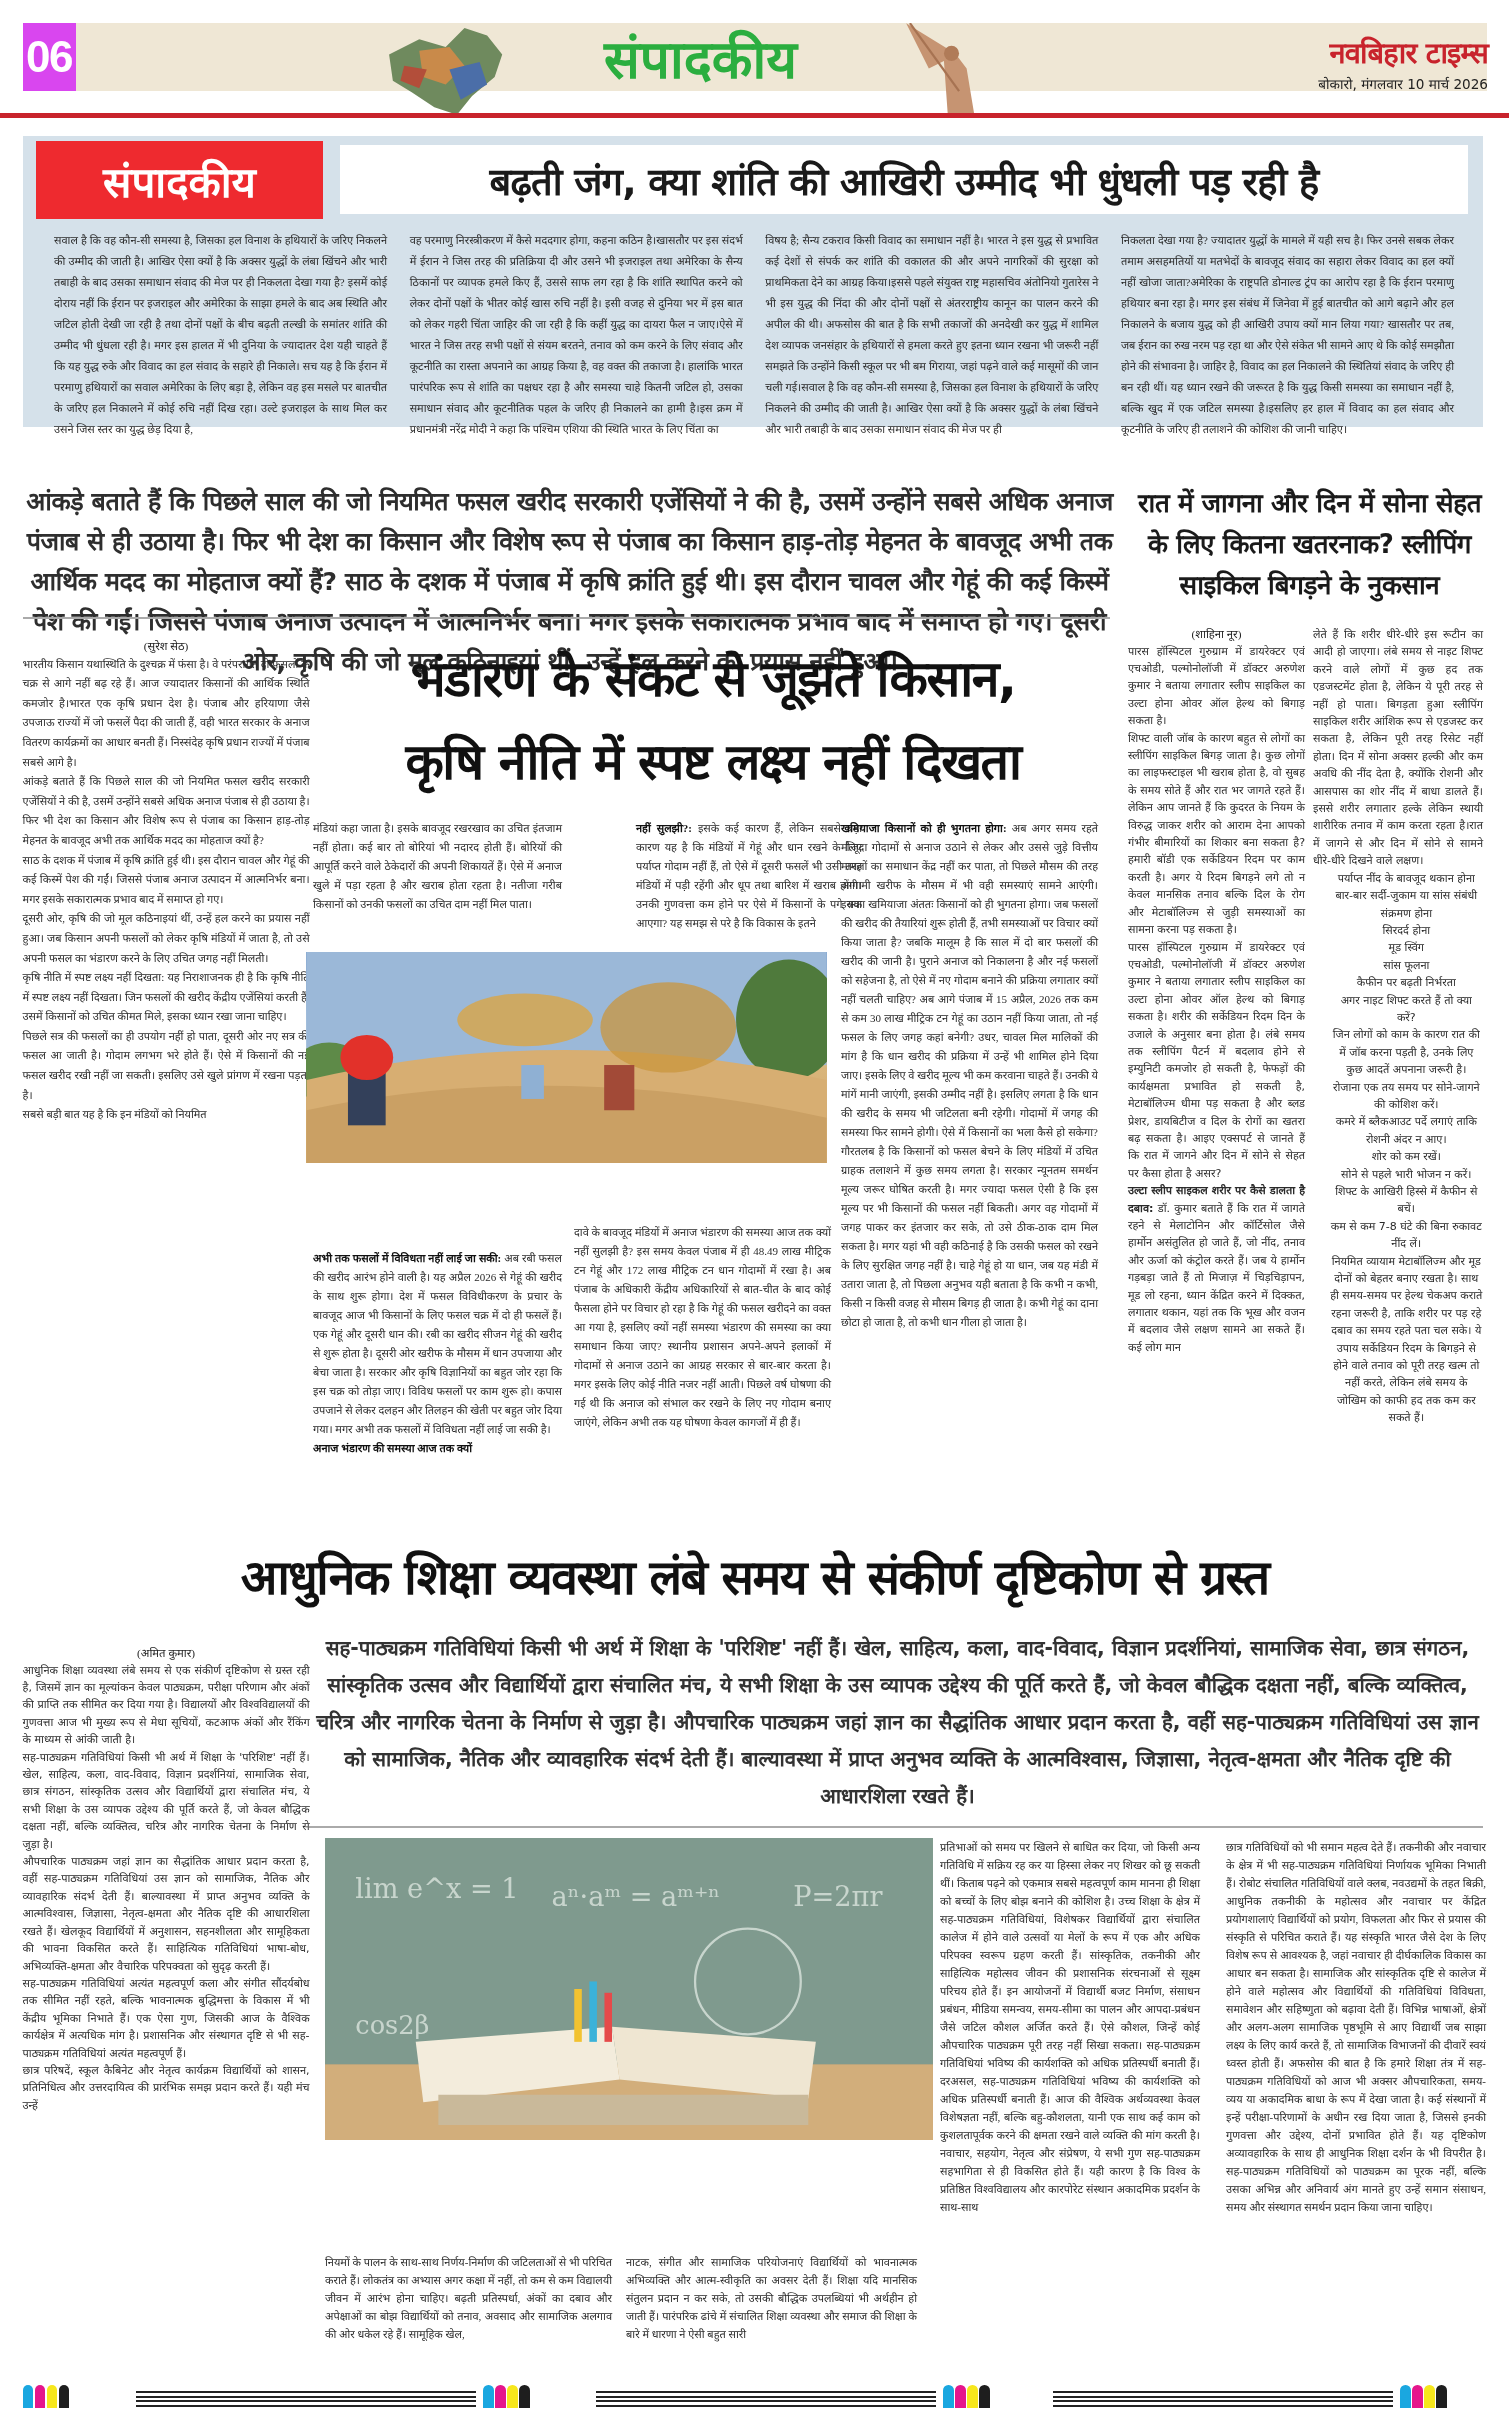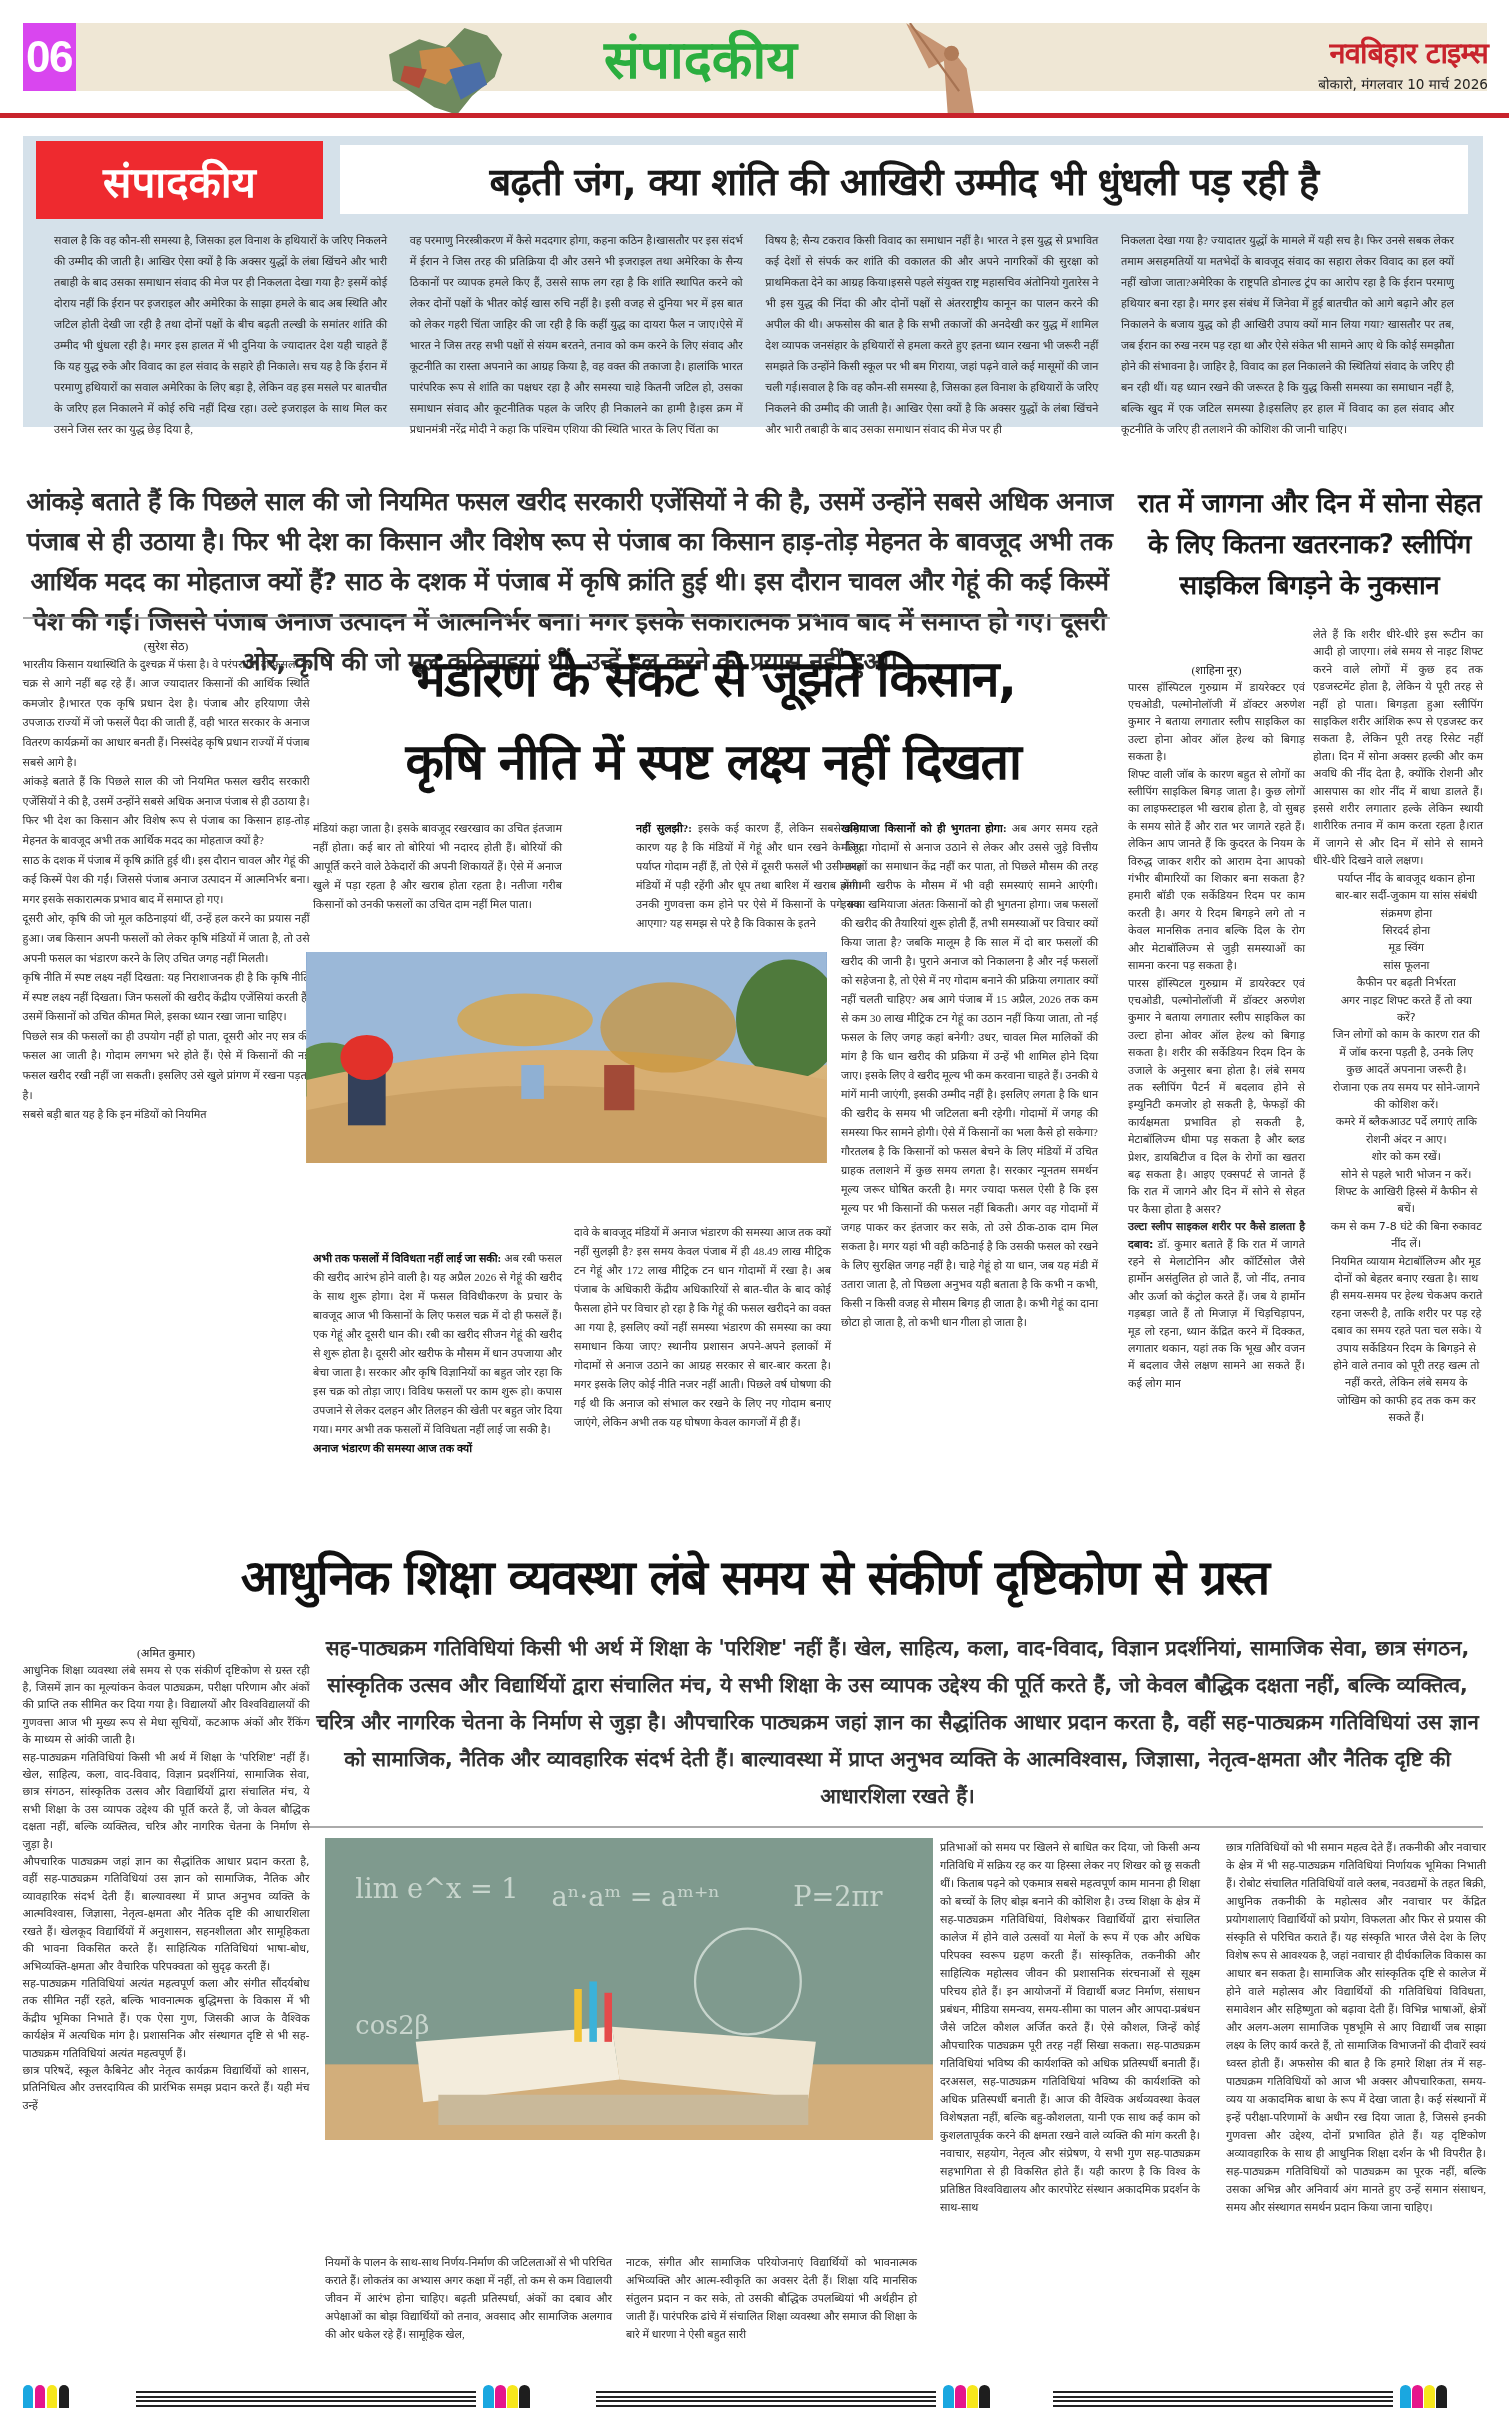--- a/index.html
+++ b/index.html
@@ -40,21 +40,21 @@
   .agri-col b { color: #111; }
   .agri-c1 { left: 313px; top: 819px; width: 249px; }
   .agri-c2 { left: 600px; top: 819px; width: 226px; margin-left: 36px; }
   .agri-c3 { left: 841px; top: 819px; width: 257px; }
   .agri-c1b { left: 313px; top: 1249px; width: 249px; }
   .agri-c2b { left: 574px; top: 1223px; width: 257px; }
   .grain-photo { left: 306px; top: 952px; width: 521px; height: 211px; overflow: hidden; background: linear-gradient(180deg,#7fa3cf 0%,#b6cde4 45%,#d9b57a 55%,#cfa56a 100%); }
 
   
   .sleep-col { font: 11px/17.4px "DejaVu Sans", sans-serif; text-align: justify; color: #2a2a2a; }
-  .sleep-c1 { left: 1128px; top: 626px; width: 177px; margin-top: 36px; }
+  .sleep-c1 { left: 1128px; top: 626px; width: 177px; }
   .sleep-c2 { left: 1313px; top: 626px; width: 170px; }
   .sleep-col .bullet { padding-left: 16.6px; text-align: center; }
 
   
   .edu-head { left: 22.6px; top: 1540px; width: 1464px; text-align: center; font: bold 48px/75px "DejaVu Sans", sans-serif; color: #111; letter-spacing: -1.5px; }
   .edu-pull { left: 309px; top: 1630px; width: 1177px; text-align: center; font: bold 20.4px/37px "DejaVu Sans", sans-serif; color: #333; }
   .edu-rule { left: 309px; top: 1826px; width: 1174px; height: 2.3px; background: #aaa; }
   .edu-left { left: 22.6px; top: 1645px; width: 287px; }
   .edu-left p { font: 11px/17.4px "DejaVu Sans", sans-serif; text-align: justify; color: #2a2a2a; }
   .edu-photo { left: 325px; top: 1838px; width: 608px; height: 302px; overflow: hidden; background: linear-gradient(180deg,#8fa89d 0%,#7d958b 60%,#c9a474 80%,#d7b583 100%); }

